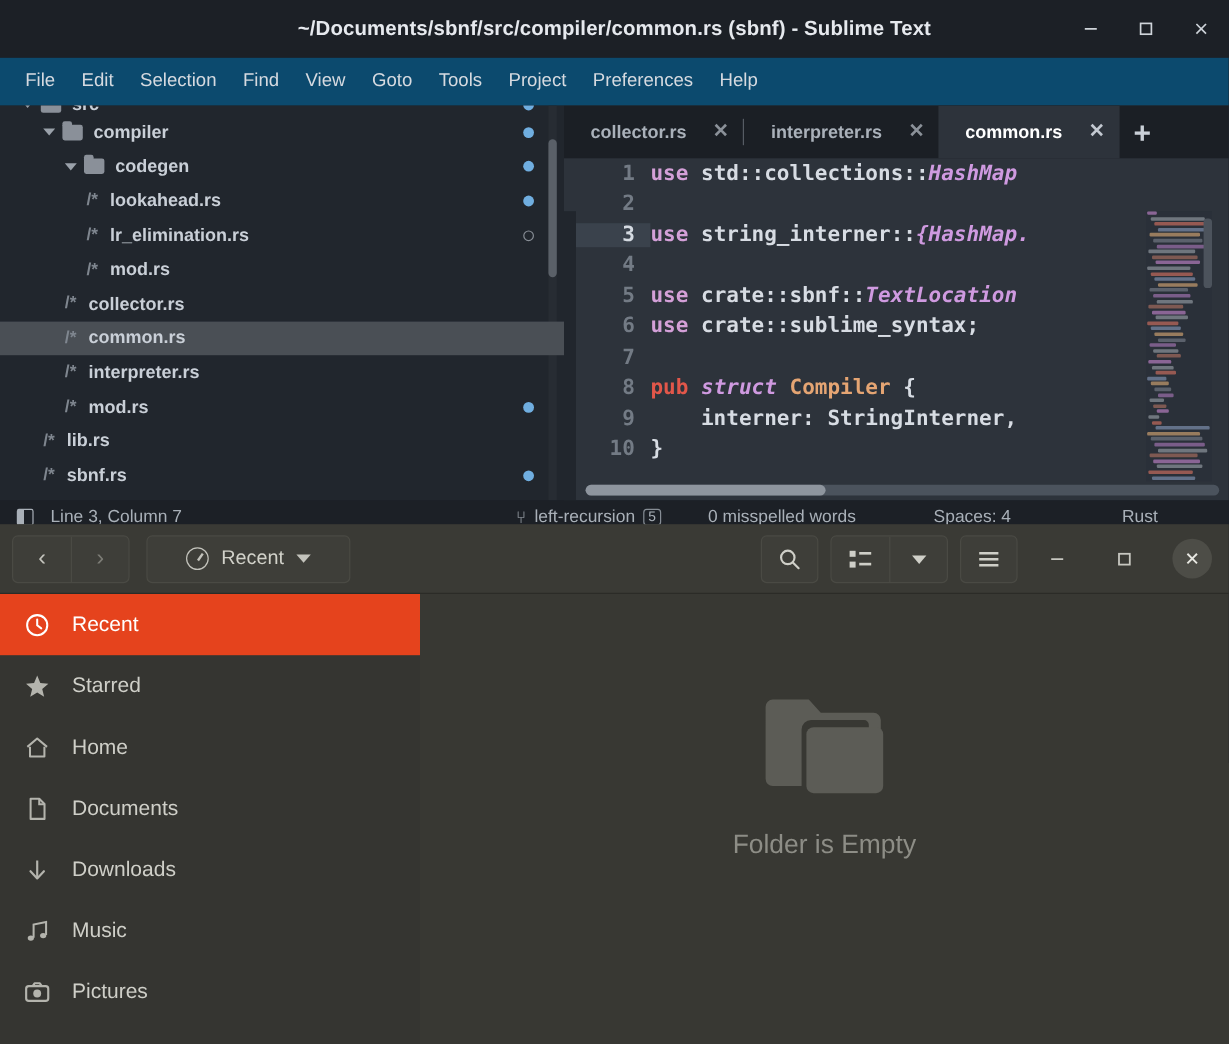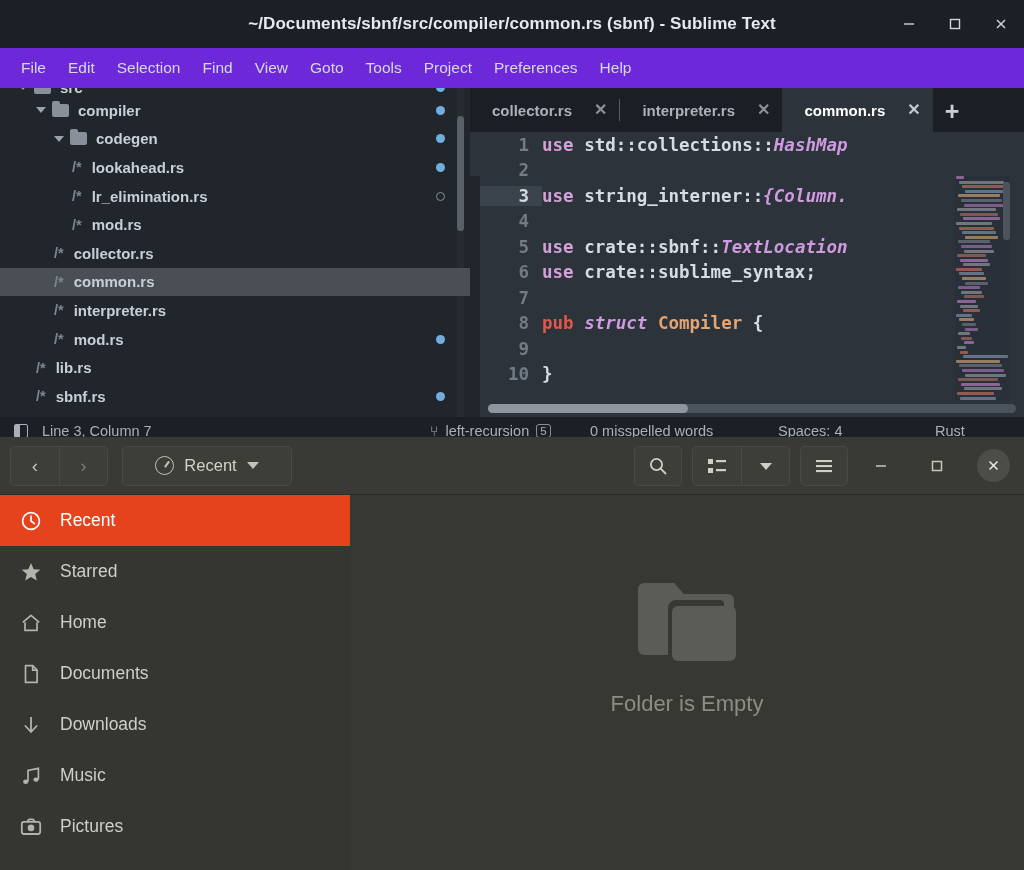--- a/index.html
+++ b/index.html
@@ -29,21 +29,21 @@
     position: absolute; right: 0; top: 0; height: 48px;
     display: flex; align-items: center;
   }
   .st-wc {
     width: 46px; height: 48px; display: flex; align-items: center; justify-content: center;
     color: #cfd4da;
   }
   .st-wc svg { display:block; }
 
   .st-menubar {
-    height: 40px; background: #6d28d9;
+    height: 40px; background: #0c4a6e;
     display: flex; align-items: center; padding-left: 10px; gap: 0px;
   }
   .st-menu-item {
     color: #d6dae0; font-size: 15.5px; padding: 4px 11px; white-space: nowrap;
   }
 
   .st-body { display: flex; height: 329px; position: relative; font-weight: bold; }
 
   
   .st-sidebar {
@@ -344,21 +344,21 @@
               <div class="code-line">
                 <div class="gutter">1</div>
                 <div class="code-txt"><span class="k-use">use </span><span>std::collections::</span><span class="k-it">HashMap</span></div>
               </div>
               <div class="code-line">
                 <div class="gutter">2</div>
                 <div class="code-txt"></div>
               </div>
               <div class="code-line cur">
                 <div class="gutter">3</div>
-                <div class="code-txt"><span class="k-use">use </span><span>string_interner::</span><span class="k-it">{Column.</span></div>
+                <div class="code-txt"><span class="k-use">use </span><span>string_interner::</span><span class="k-it">{HashMap.</span></div>
               </div>
               <div class="code-line">
                 <div class="gutter">4</div>
                 <div class="code-txt"></div>
               </div>
               <div class="code-line">
                 <div class="gutter">5</div>
                 <div class="code-txt"><span class="k-use">use </span><span>crate::sbnf::</span><span class="k-it">TextLocation</span></div>
               </div>
               <div class="code-line">
@@ -368,20 +368,21 @@
               <div class="code-line">
                 <div class="gutter">7</div>
                 <div class="code-txt"></div>
               </div>
               <div class="code-line">
                 <div class="gutter">8</div>
                 <div class="code-txt"><span class="k-kw">pub </span><span class="k-kw2">struct </span><span class="k-type">Compiler</span><span> {</span></div>
               </div>
               <div class="code-line">
                 <div class="gutter">9</div>
+                <div class="code-txt"><span>    interner: StringInterner,</span></div>
               </div>
               <div class="code-line">
                 <div class="gutter">10</div>
                 <div class="code-txt"><span>}</span></div>
               </div>
             </div>
           <div class="minimap">
             <div id="mmlines">
                 <div class="mm-line" style="width: 8px; margin-left: 1px; background: rgb(176, 122, 184); opacity: 0.72;"></div>
                 <div class="mm-line" style="width: 45px; margin-left: 4px; background: rgb(139, 145, 153); opacity: 0.72;"></div>

